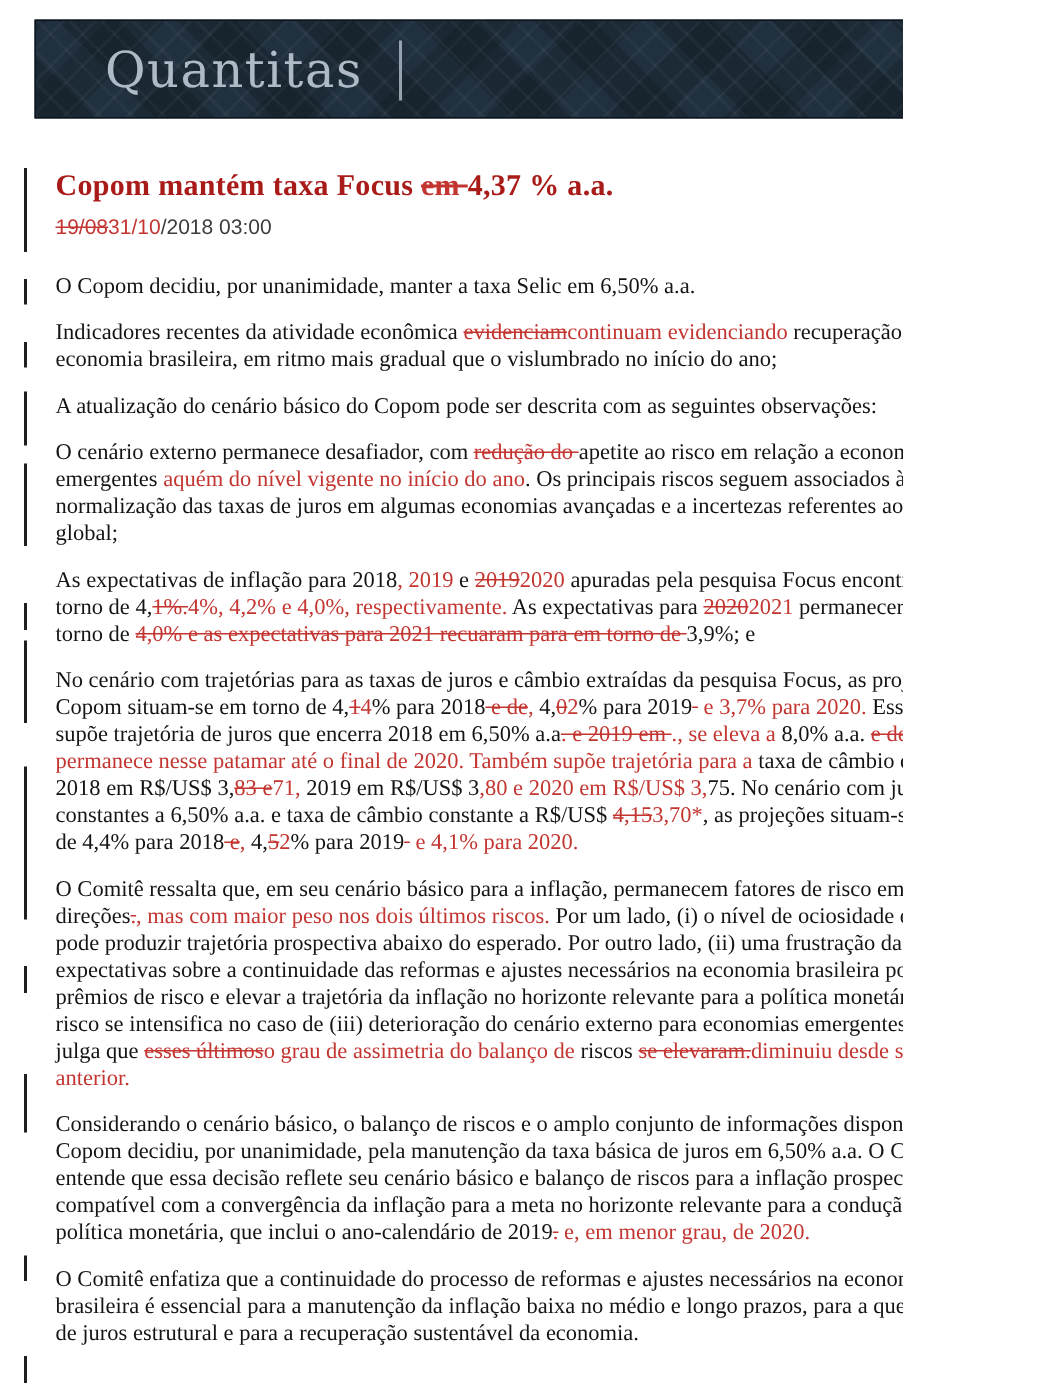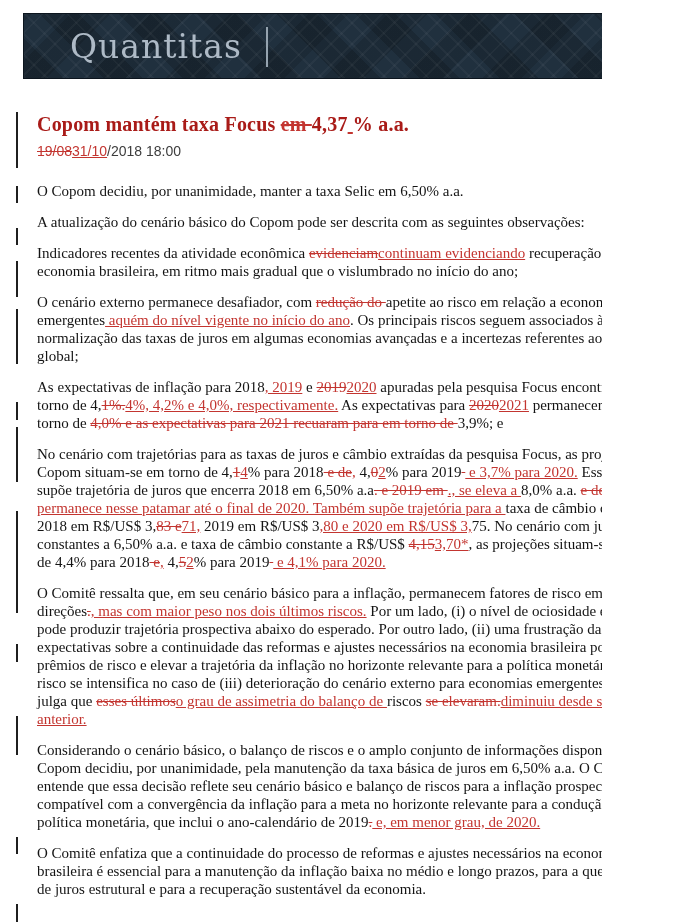--- a/index.html
+++ b/index.html
@@ -45,21 +45,21 @@
     margin:12px 0 7px;line-height:1.2;letter-spacing:0.2px;
   }
   .date{
     font-family:"Liberation Sans",sans-serif;
     font-size:14px;color:var(--date-text);margin:0 0 23px;
   }
   .body{
     font-size:15px;line-height:18px;margin:0 0 13px;
   }
   .del{color:var(--revision-red);text-decoration:line-through;}
-  .ins{color:var(--revision-red);text-decoration:underline;text-align:right;}
+  .ins{color:var(--revision-red);text-align:right;}
   .bar{position:absolute;left:16px;width:2px;background:var(--change-bar);}
 </style>
 </head>
 <body>
 
 <div class="page">
   <header class="masthead">
     <span class="logo">Quantitas</span>
     <span class="logo-divider"></span>
   </header>
@@ -74,24 +74,24 @@
       <div class="bar" style="top: 427px; height: 55px;"></div>
       <div class="bar" style="top: 511px; height: 102px;"></div>
       <div class="bar" style="top: 644px; height: 18px;"></div>
       <div class="bar" style="top: 716px; height: 39px;"></div>
       <div class="bar" style="top: 837px; height: 17px;"></div>
       <div class="bar" style="top: 904px; height: 18px;"></div>
     </div>
 
   <main class="content" id="content">
       <h1 class="title"><span class="run">Copom mantém taxa Focus </span><span class="del">em </span><span class="run">4,37</span><span class="ins">&nbsp;</span><span class="run">% a.a.</span></h1>
-      <p class="date"><span class="del">19/08</span><span class="ins">31/10</span><span class="run">/2018 18:00</span></p>
+      <p class="date"><span class="del">19/08</span><span class="ins">31/10</span><span class="run">/2018 03:00</span></p>
       <p class="body"><span class="run">O Copom decidiu, por unanimidade, manter a taxa Selic em 6,50% a.a.</span></p>
+      <p class="body"><span class="run">Indicadores recentes da atividade econômica </span><span class="del">evidenciam</span><span class="ins">continuam evidenciando</span><span class="run"> recuperação da economia brasileira, em ritmo mais gradual que o vislumbrado no início do ano;</span></p>
       <p class="body"><span class="run">A atualização do cenário básico do Copom pode ser descrita com as seguintes observações:</span></p>
-      <p class="body"><span class="run">Indicadores recentes da atividade econômica </span><span class="del">evidenciam</span><span class="ins">continuam evidenciando</span><span class="run"> recuperação da economia brasileira, em ritmo mais gradual que o vislumbrado no início do ano;</span></p>
       <p class="body"><span class="run">O cenário externo permanece desafiador, com </span><span class="del">redução do </span><span class="run">apetite ao risco em relação a economias emergentes</span><span class="ins"> aquém do nível vigente no início do ano</span><span class="run">. Os principais riscos seguem associados à normalização das taxas de juros em algumas economias avançadas e a incertezas referentes ao comércio global;</span></p>
       <p class="body"><span class="run">As expectativas de inflação para 2018</span><span class="ins">, 2019</span><span class="run"> e </span><span class="del">2019</span><span class="ins">2020</span><span class="run"> apuradas pela pesquisa Focus encontram-se em torno de 4,</span><span class="del">1%.</span><span class="ins">4%, 4,2% e 4,0%, respectivamente.</span><span class="run"> As expectativas para </span><span class="del">2020</span><span class="ins">2021</span><span class="run"> permaneceram em torno de </span><span class="del">4,0% e as expectativas para 2021 recuaram para em torno de </span><span class="run">3,9%; e</span></p>
       <p class="body"><span class="run">No cenário com trajetórias para as taxas de juros e câmbio extraídas da pesquisa Focus, as projeções do Copom situam-se em torno de 4,</span><span class="del">1</span><span class="ins">4</span><span class="run">% para 2018</span><span class="del"> e de</span><span class="ins">,</span><span class="run"> 4,</span><span class="del">0</span><span class="ins">2</span><span class="run">% para 2019</span><span class="del">&nbsp;</span><span class="ins"> e 3,7% para 2020.</span><span class="run"> Esse cenário supõe trajetória de juros que encerra 2018 em 6,50% a.a</span><span class="del">. e 2019 em </span><span class="ins">., se eleva a </span><span class="run">8,0% a.a. </span><span class="del">e de</span><span class="ins">em 2019 e permanece nesse patamar até o final de 2020. Também supõe trajetória para a </span><span class="run">taxa de câmbio que termina 2018 em R$/US$ 3,</span><span class="del">83 e</span><span class="ins">71,</span><span class="run"> 2019 em R$/US$ 3</span><span class="ins">,80 e 2020 em R$/US$ 3,</span><span class="run">75. No cenário com juros constantes a 6,50% a.a. e taxa de câmbio constante a R$/US$ </span><span class="del">4,15</span><span class="ins">3,70*</span><span class="run">, as projeções situam-se em torno de 4,4% para 2018</span><span class="del"> e</span><span class="ins">,</span><span class="run"> 4,</span><span class="del">5</span><span class="ins">2</span><span class="run">% para 2019</span><span class="del">&nbsp;</span><span class="ins"> e 4,1% para 2020.</span></p>
       <p class="body"><span class="run">O Comitê ressalta que, em seu cenário básico para a inflação, permanecem fatores de risco em ambas as direções</span><span class="del">.</span><span class="ins">, mas com maior peso nos dois últimos riscos.</span><span class="run"> Por um lado, (i) o nível de ociosidade elevado pode produzir trajetória prospectiva abaixo do esperado. Por outro lado, (ii) uma frustração das expectativas sobre a continuidade das reformas e ajustes necessários na economia brasileira pode afetar prêmios de risco e elevar a trajetória da inflação no horizonte relevante para a política monetária.  Esse risco se intensifica no caso de (iii) deterioração do cenário externo para economias emergentes. O Comitê julga que </span><span class="del">esses últimos</span><span class="ins">o grau de assimetria do balanço de </span><span class="run">riscos </span><span class="del">se elevaram.</span><span class="ins">diminuiu desde sua reunião anterior.</span></p>
       <p class="body"><span class="run">Considerando o cenário básico, o balanço de riscos e o amplo conjunto de informações disponíveis, o Copom decidiu, por unanimidade, pela manutenção da taxa básica de juros em 6,50% a.a. O Comitê entende que essa decisão reflete seu cenário básico e balanço de riscos para a inflação prospectiva e é compatível com a convergência da inflação para a meta no horizonte relevante para a condução da política monetária, que inclui o ano-calendário de 2019</span><span class="del">.</span><span class="ins"> e, em menor grau, de 2020.</span></p>
       <p class="body"><span class="run">O Comitê enfatiza que a continuidade do processo de reformas e ajustes necessários na economia brasileira é essencial para a manutenção da inflação baixa no médio e longo prazos, para a queda da taxa de juros estrutural e para a recuperação sustentável da economia.</span></p>
     </main>
 </div>
 
 </body></html>

